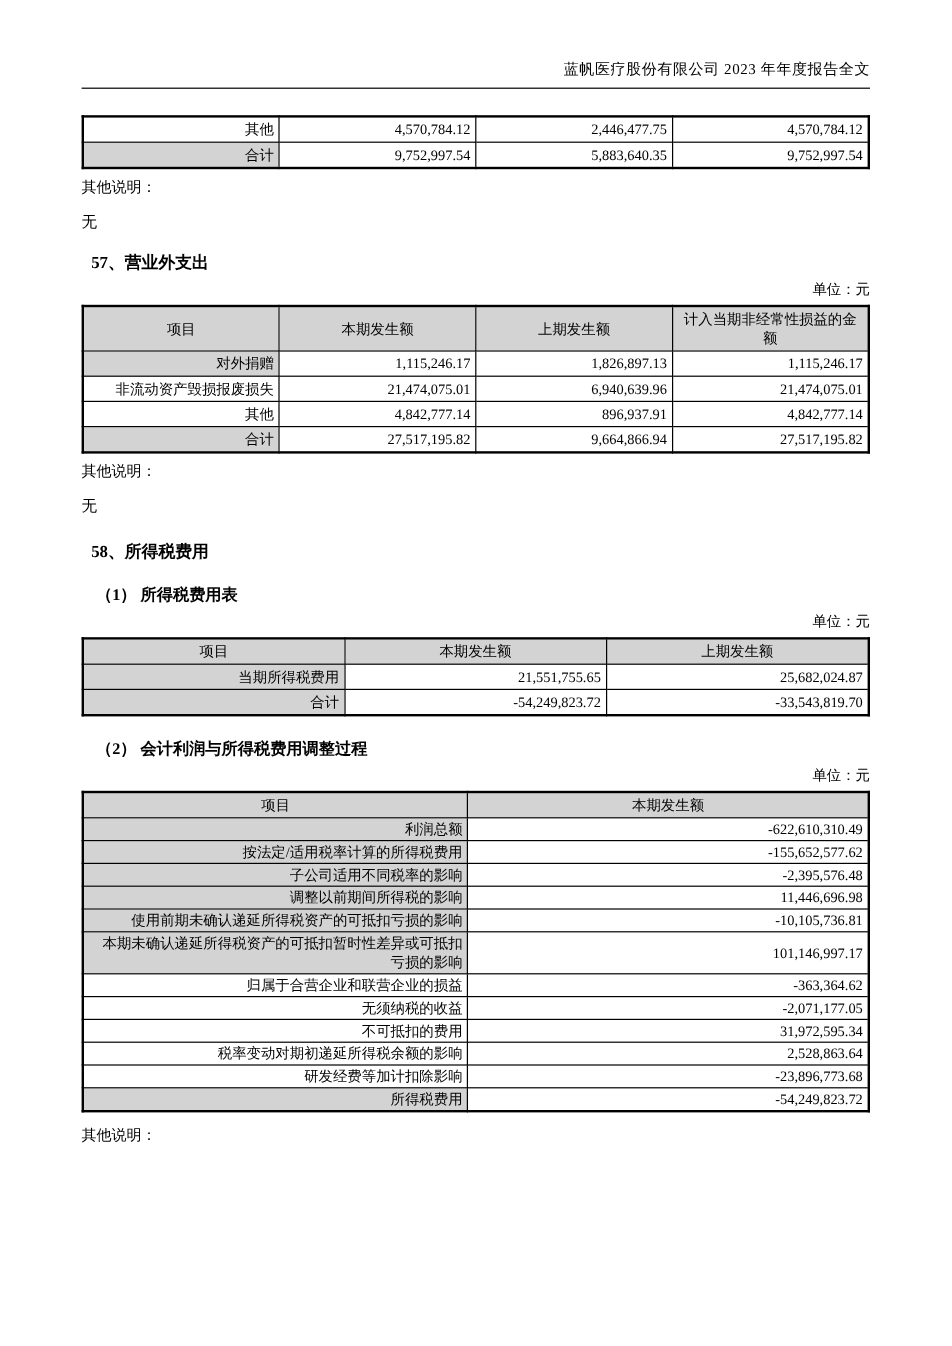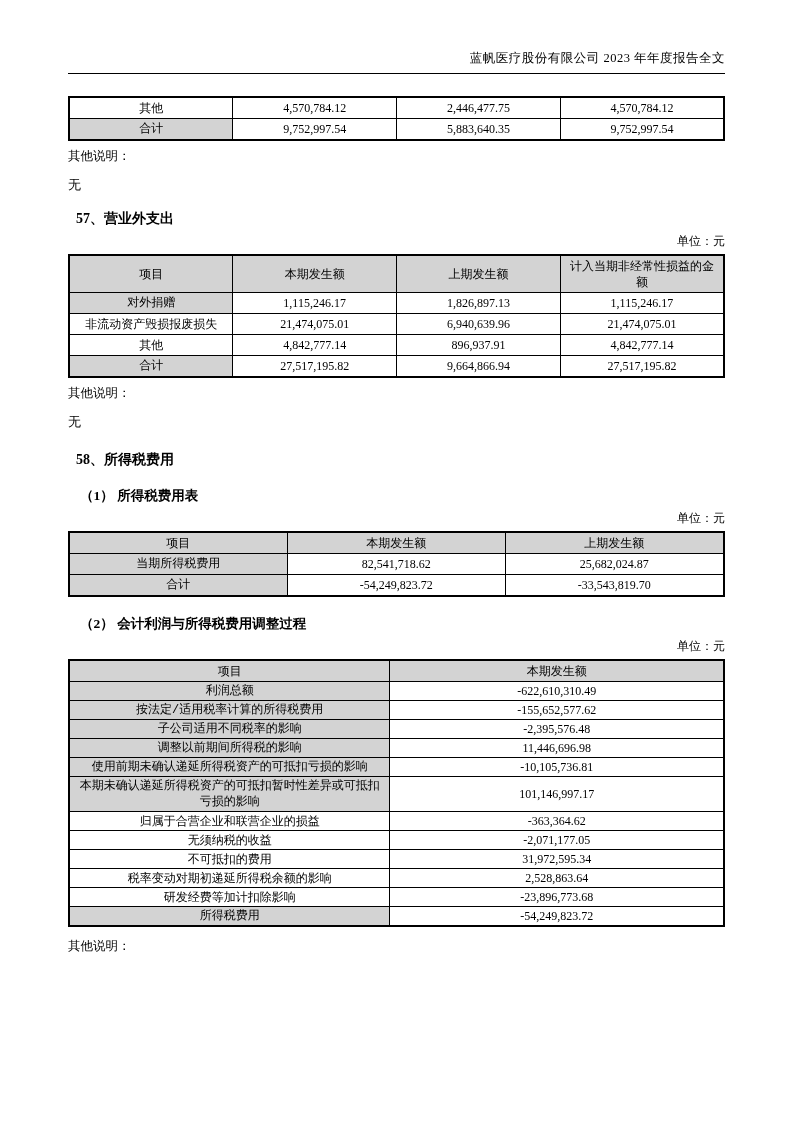--- a/index.html
+++ b/index.html
@@ -35,23 +35,23 @@
     line-height:16px;
     vertical-align:middle;
     overflow:hidden;
     word-break:break-all;
   }
   .fin-table th{
     background:var(--shade,#d3d3d3);
     font-weight:normal;
     text-align:center;
   }
-  .fin-table td.lbl{text-align:center;}
-  .fin-table td.num{text-align:center;}
-  .fin-table td.shaded{background:var(--shade,#d3d3d3);font-family:Liberation Mono, monospace;}
+  .fin-table td.lbl{text-align:right;}
+  .fin-table td.num{text-align:right;}
+  .fin-table td.shaded{background:var(--shade,#d3d3d3);}
   .fin-table.compact td{padding-top:1px;padding-bottom:1px;}
   .mt-carry{margin-top:22px;}
   .note-label{margin-top:7px;font-size:12.5px;}
   .note-label.last{margin-top:11px;}
   .none-text{margin-top:11px;font-size:13px;}
   .sec-title{
     margin:16px 0 0 8px;
     font-size:14px;
     font-weight:bold;
   }
@@ -164,21 +164,21 @@
       <thead>
         <tr>
           <th>项目</th>
           <th>本期发生额</th>
           <th>上期发生额</th>
         </tr>
       </thead>
       <tbody>
         <tr>
           <td class="lbl shaded">当期所得税费用</td>
-          <td class="num">82,541,718.62</td>
+          <td class="num">21,551,755.65</td>
           <td class="num">25,682,024.87</td>
         </tr>
         <tr>
           <td class="lbl shaded">合计</td>
           <td class="num">-54,249,823.72</td>
           <td class="num">-33,543,819.70</td>
         </tr>
       </tbody>
     </table>
 

